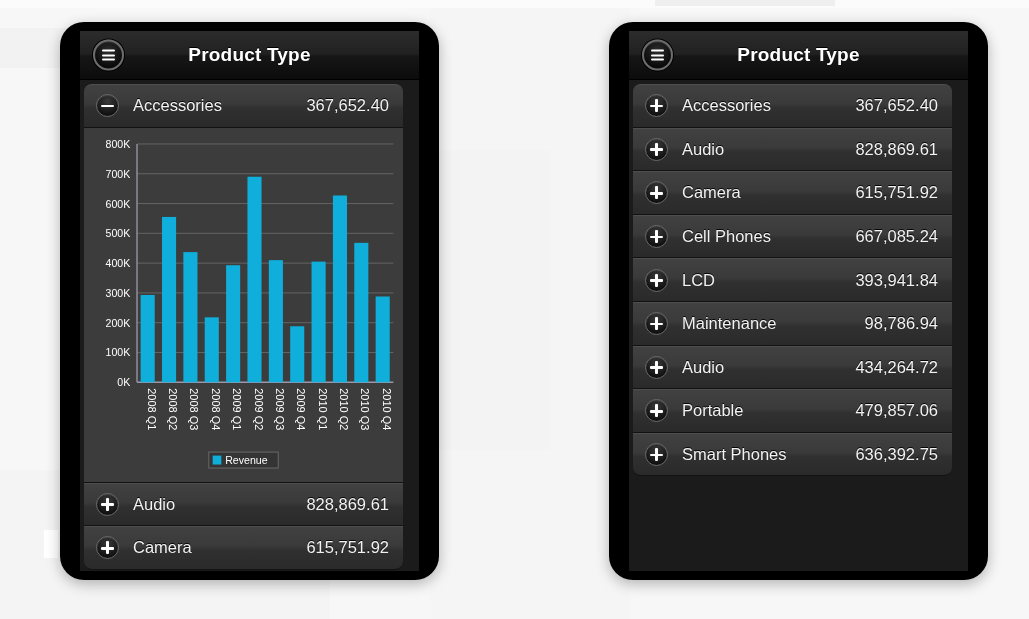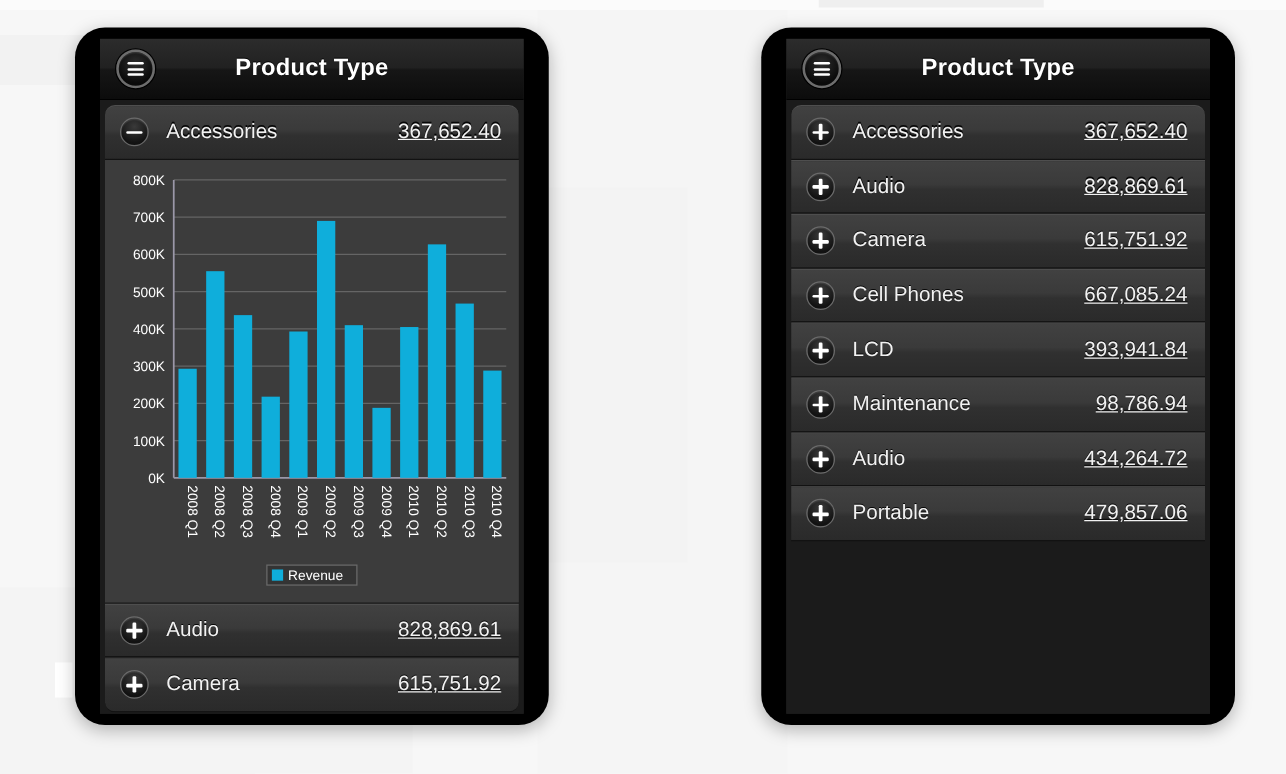--- a/index.html
+++ b/index.html
@@ -57,21 +57,21 @@
     box-shadow:0 0 0 1px #000, inset 0 1px 1px rgba(255,255,255,.12);
     display:flex;flex-direction:column;align-items:center;justify-content:center;gap:2.5px;
     cursor:pointer;
   }
   .menu-btn i{display:block;width:13px;height:2px;background:#fff;border-radius:1px;}
 
   
   .list{
     position:relative;
     background:#1b1b1b;
-    padding:4px 4px 0 4px;
+    padding:4px 16px 0 4px;
     height:calc(100% - 48px);
     box-sizing:border-box;
   }
   .list.scroll{overflow:hidden;}
   .row{
     position:relative;
     height:43.6px;
     display:flex;align-items:center;
     background:linear-gradient(to bottom,#414141 0%,#3a3a3a 45%,#303030 55%,#2a2a2a 100%);
     border-top:1px solid #4e4e4e;
@@ -97,21 +97,20 @@
   .row .toggle.plus::after{left:9.2px;top:4px;width:2.6px;height:13px;}
   .row .label{
     margin-left:14px;color:#f2f2f2;font-size:16.5px;
     text-shadow:0 -1px 0 rgba(0,0,0,.9);
     white-space:nowrap;
   }
   .row .value{
     margin-left:auto;margin-right:14px;color:#f2f2f2;font-size:16.5px;
     text-shadow:0 -1px 0 rgba(0,0,0,.9);
     white-space:nowrap;
-    text-decoration:underline;
   }
 
   
   .chart-panel{
     background:#3a3a3a;
     border-bottom:1px solid #111;
     height:355px;
     position:relative;
     box-sizing:border-box;
   }
@@ -265,15 +264,20 @@
         <div class="row">
           <span class="toggle plus"></span>
           <span class="label">Audio</span>
           <span class="value">434,264.72</span>
         </div>
         <div class="row">
           <span class="toggle plus"></span>
           <span class="label">Portable</span>
           <span class="value">479,857.06</span>
         </div>
+        <div class="row last">
+          <span class="toggle plus"></span>
+          <span class="label">Smart Phones</span>
+          <span class="value">636,392.75</span>
+        </div>
     </div>
   </div>
 </div>
 
 </body></html>

